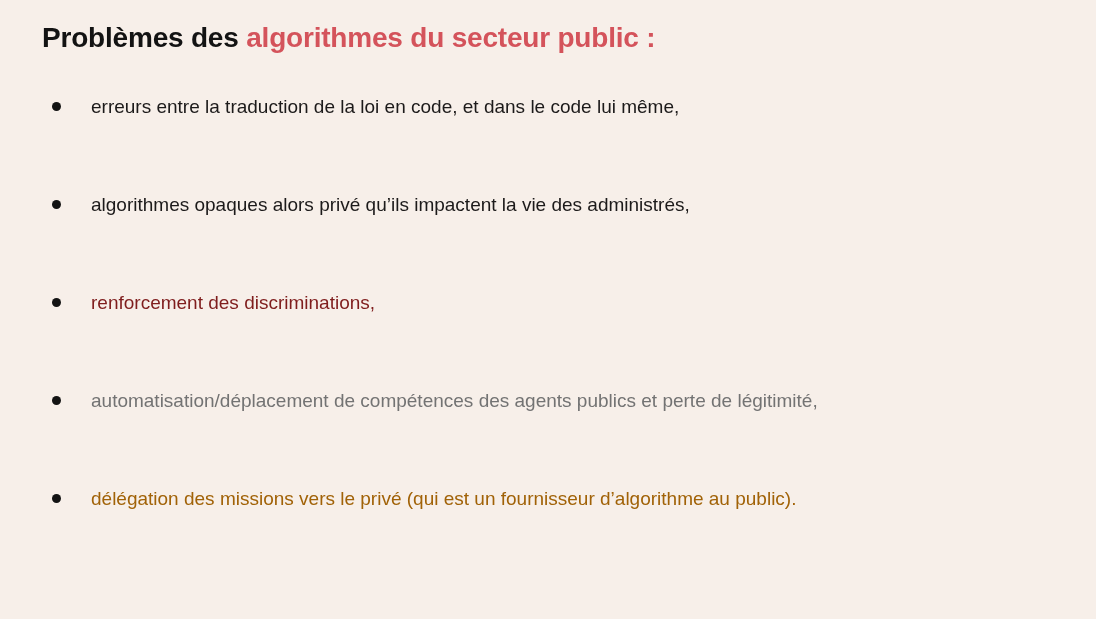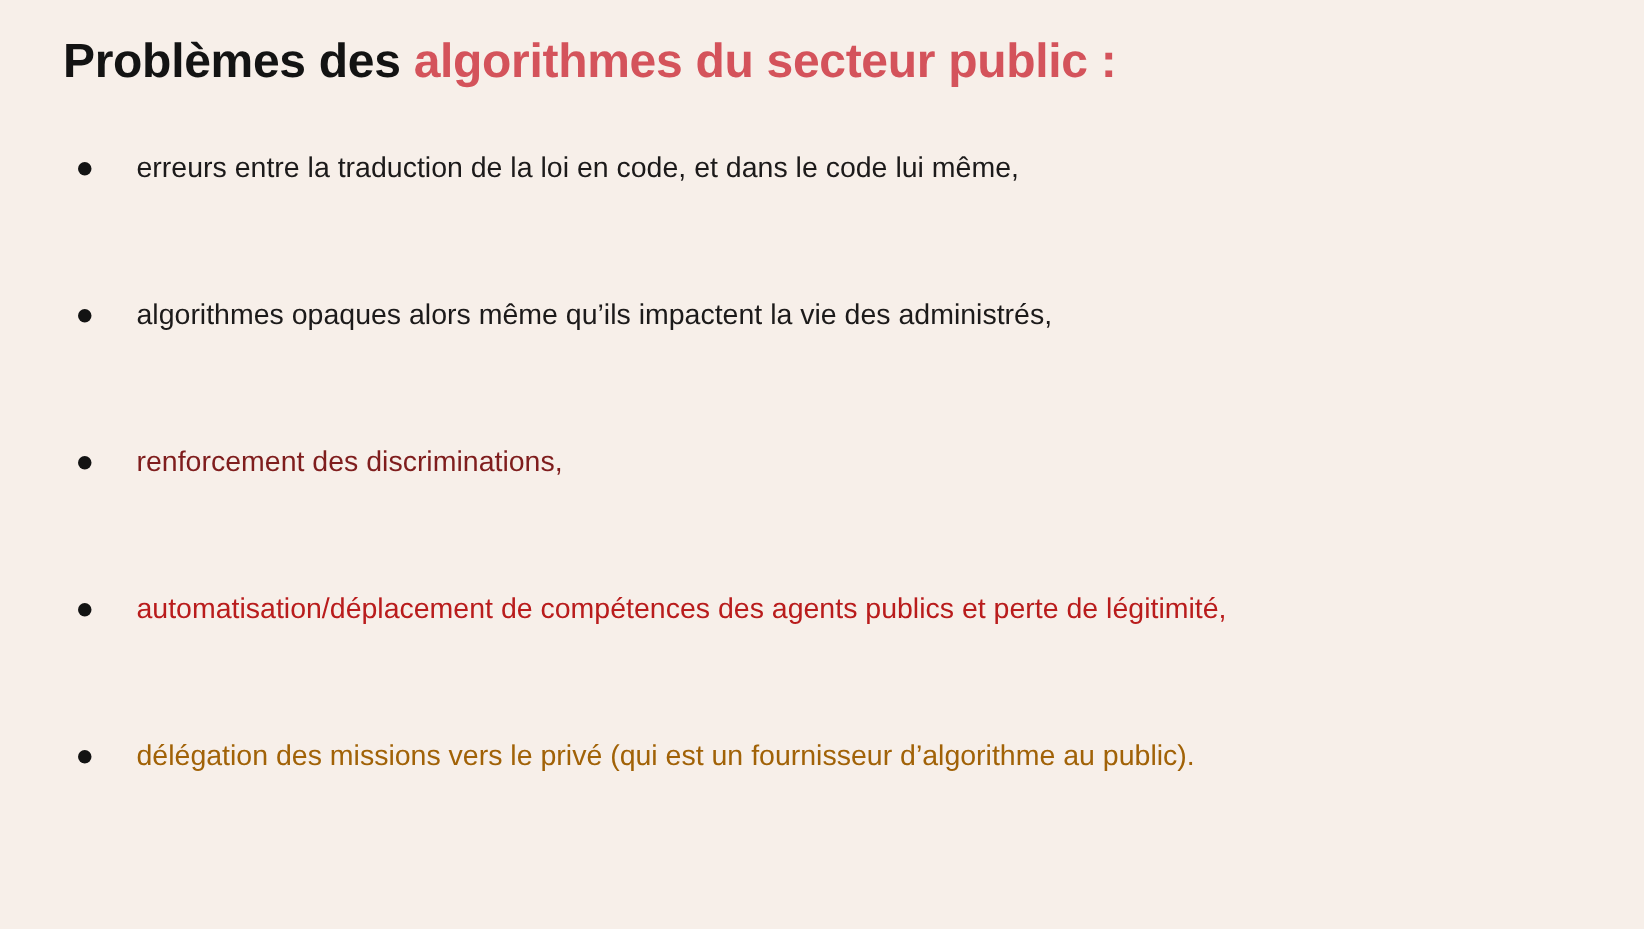--- a/index.html
+++ b/index.html
@@ -14,21 +14,21 @@
     overflow: hidden;
   }
   .slide {
     box-sizing: border-box;
     width: 1096px;
     height: 619px;
     padding: 20px 40px 0 42px;
   }
   h1.slide-title {
     margin: 0;
-    font-size: 32px;
+    font-size: 28px;
     line-height: 1.3;
     font-weight: bold;
     letter-spacing: -0.2px;
     color: #131313;
     white-space: nowrap;
   }
   h1.slide-title .title-accent {
     color: #d4535b;
   }
   ul.bullet-list {
@@ -62,27 +62,27 @@
 <div class="slide">
   <h1 class="slide-title"><span>Problèmes des </span><span class="title-accent" style="color: rgb(212, 83, 91);">algorithmes du secteur public :</span></h1>
 
   <ul class="bullet-list">
     <li style="color: rgb(28, 26, 26);">
       <span class="bullet-dot"></span>
       <span>erreurs entre la traduction de la loi en code, et dans le code lui même,</span>
     </li>
     <li style="color: rgb(28, 26, 26);">
       <span class="bullet-dot"></span>
-      <span>algorithmes opaques alors même qu’ils impactent la vie des administrés,</span>
+      <span>algorithmes opaques alors privé qu’ils impactent la vie des administrés,</span>
     </li>
     <li style="color: #7f1d1d;">
       <span class="bullet-dot"></span>
       <span>renforcement des discriminations,</span>
     </li>
-    <li style="color: #b91c1c;">
+    <li style="color: #737373;">
       <span class="bullet-dot"></span>
       <span>automatisation/déplacement de compétences des agents publics et perte de légitimité,</span>
     </li>
     <li style="color: #a16207;">
       <span class="bullet-dot"></span>
       <span>délégation des missions vers le privé (qui est un fournisseur d’algorithme au public).</span>
     </li>
   </ul>
 </div>
 

